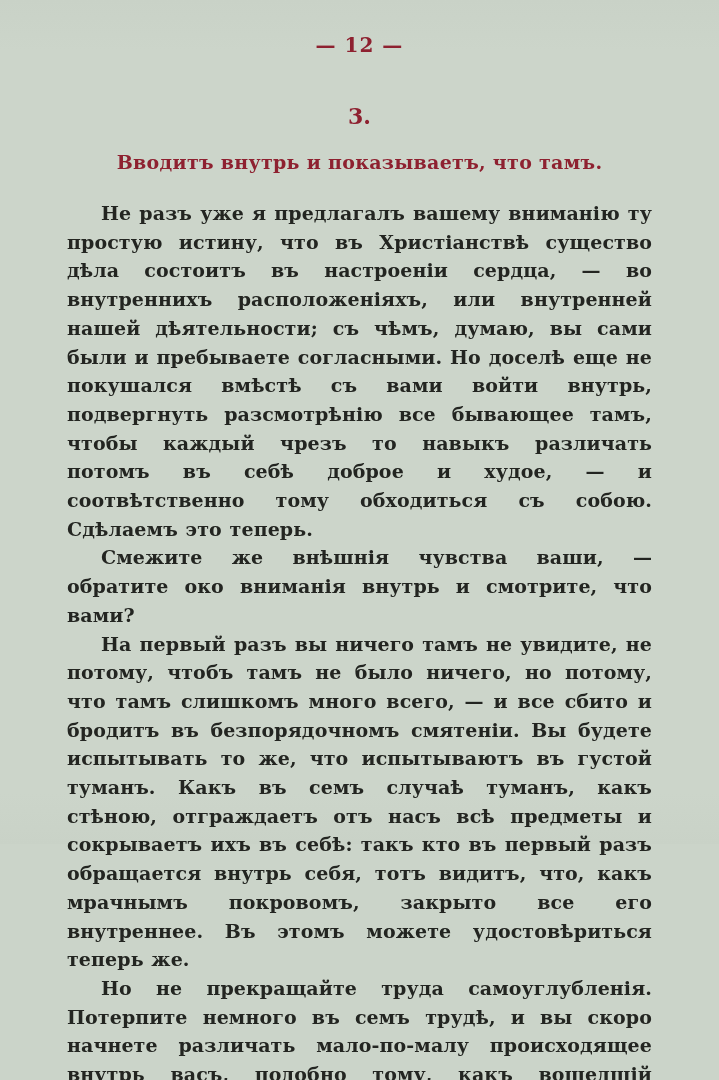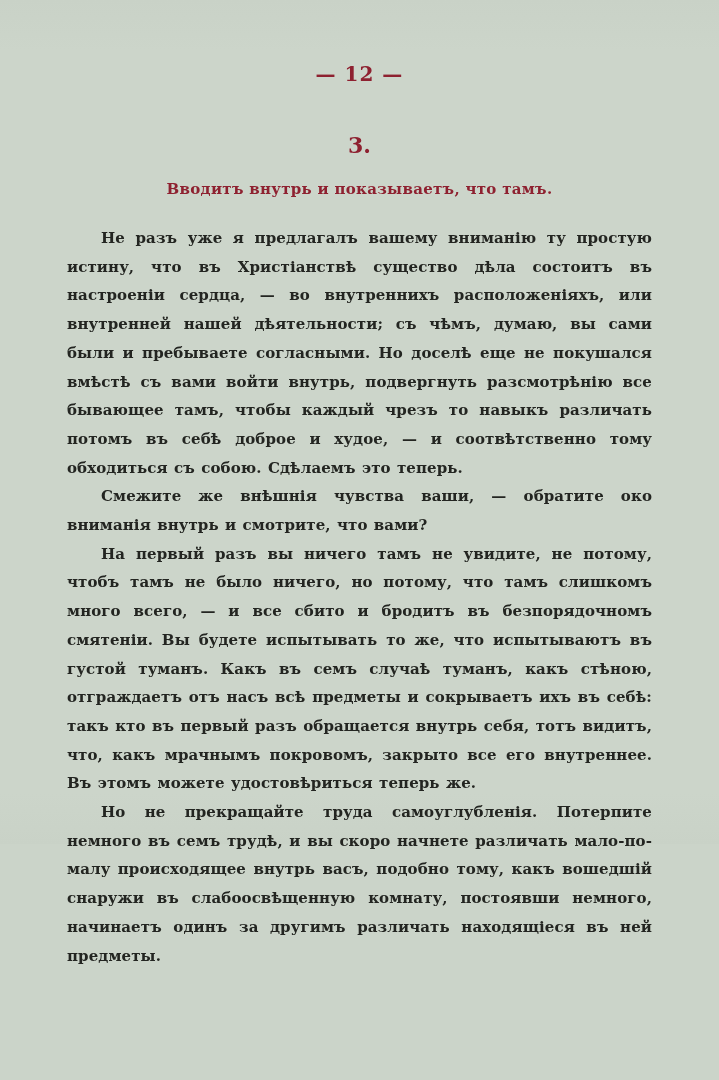--- a/index.html
+++ b/index.html
@@ -13,52 +13,52 @@
     overflow: hidden;
     font-family: "DejaVu Serif", "Liberation Serif", serif;
     color: #232521;
     -webkit-font-smoothing: antialiased;
   }
   .page {
     position: relative;
     width: 719px;
     height: 844px;
     box-sizing: border-box;
-    padding: 62px 67px 0 67px;
+    padding: 33px 67px 0 67px;
     background: linear-gradient(180deg, #c9d2c7 0%, #ccd5ca 6%, #ccd5ca 94%, #c9d2c7 100%);
   }
   .page-number {
     text-align: center;
     color: #8e2130;
     font-size: 20px;
     font-weight: bold;
     letter-spacing: 1px;
     margin-bottom: 0;
   }
   .section-number {
     text-align: center;
     color: #8e2130;
     font-size: 22px;
     font-weight: bold;
     margin-top: 46px;
   }
   .chapter-title {
     text-align: center;
     color: #8e2130;
-    font-size: 15px;
+    font-size: 19px;
     font-weight: bold;
     margin: 22px 0 14px 0;
     letter-spacing: 0.3px;
   }
   .text-block {
     margin-top: 26px;
   }
   .body-paragraph {
     margin: 0;
-    font-size: 15px;
+    font-size: 19px;
     line-height: 28.7px;
     font-weight: bold;
     text-align: justify;
     text-indent: 34px;
     letter-spacing: 0.1px;
     word-spacing: 1px;
     color: #232521;
   }
 </style>
 </head>

